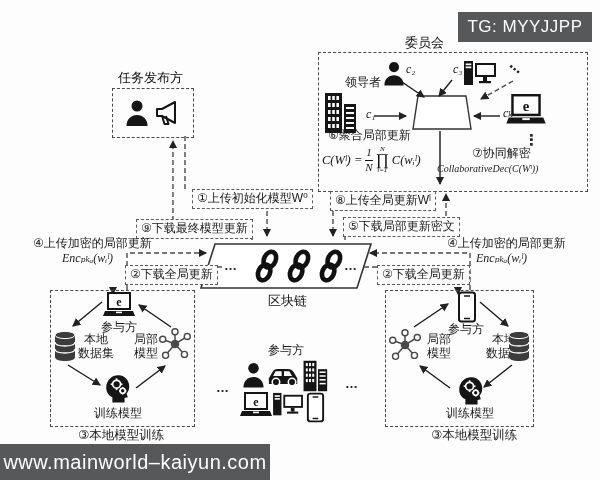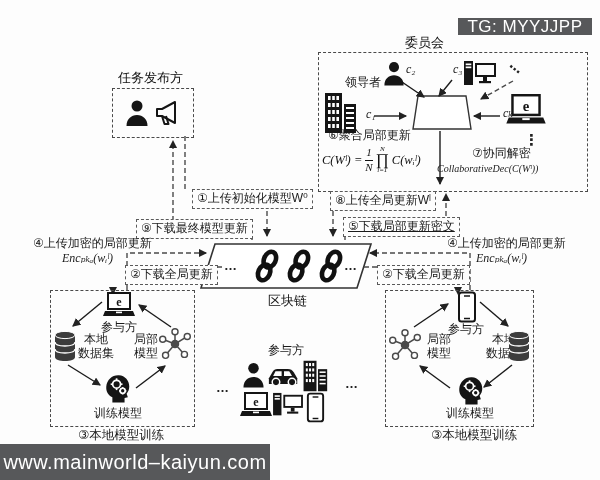--- a/index.html
+++ b/index.html
@@ -89,21 +89,21 @@
       <line x1="136" y1="388" x2="165" y2="366" marker-end="url(#ah)"></line>
       <line x1="171" y1="327" x2="139" y2="305" marker-end="url(#ah)"></line>
 
       <line x1="480" y1="302" x2="508" y2="326" marker-end="url(#ah)"></line>
       <line x1="512" y1="365" x2="484" y2="387" marker-end="url(#ah)"></line>
       <line x1="450" y1="388" x2="420" y2="366" marker-end="url(#ah)"></line>
       <line x1="414" y1="327" x2="448" y2="304" marker-end="url(#ah)"></line>
     </g>
   </svg>
 
-  <div class="abs badge z4" style="left:458px;top:18px;width:134px;height:17px;">
+  <div class="abs badge z4" style="left:458px;top:12px;width:134px;height:30px;">
     <span>TG: MYYJJPP</span>
   </div>
 
   <div class="abs badge z4" style="left:0;top:444px;width:270px;height:36px;font-size:20px;">
     <span>www.mainworld–kaiyun.com</span>
   </div>
 
   <div class="abs lbl13 z2" style="left:118px;top:69px;">任务发布方</div>
   <div class="abs dashedbox z2 center" style="left:112px;top:88px;width:80px;height:48px;gap:2px;">
     <span>
@@ -204,21 +204,21 @@
     </span>
     <span>C(wᵢˡ)</span>
   </div>
 
   <div class="abs lbl z3" style="left:472px;top:146px;">⑦协同解密</div>
   <div class="abs it z3" style="left:437px;top:163px;font-size:10px;white-space:nowrap;">CollaborativeDec(C(Wˡ))</div>
 
   <div class="abs lblbox" style="left:192px;top:189px;">①上传初始化模型W⁰</div>
   <div class="abs lblbox" style="left:136px;top:219px;">⑨下载最终模型更新</div>
   <div class="abs lblbox" style="left:330px;top:191px;">⑧上传全局更新Wˡ</div>
-  <div class="abs lblbox" style="left:343px;top:217px;text-decoration:underline;">⑤下载局部更新密文</div>
+  <div class="abs lblbox" style="left:343px;top:217px;">⑤下载局部更新密文</div>
   <div class="abs lblbox" style="left:125px;top:265px;">②下载全局更新</div>
   <div class="abs lblbox" style="left:377px;top:265px;">②下载全局更新</div>
 
   <div class="abs lbl z3" style="left:33px;top:236px;">④上传加密的局部更新</div>
   <div class="abs it z3" style="left:62px;top:251px;font-size:12px;white-space:nowrap;">Encₚₖₐ(wᵢˡ)</div>
   <div class="abs lbl z3" style="left:447px;top:236px;">④上传加密的局部更新</div>
   <div class="abs it z3" style="left:476px;top:251px;font-size:12px;white-space:nowrap;">Encₚₖₐ(wᵢˡ)</div>
 
   <div class="abs dots z2" style="left:224px;top:258px;">…</div>
   <div class="abs dots z2" style="left:344px;top:258px;">…</div>

